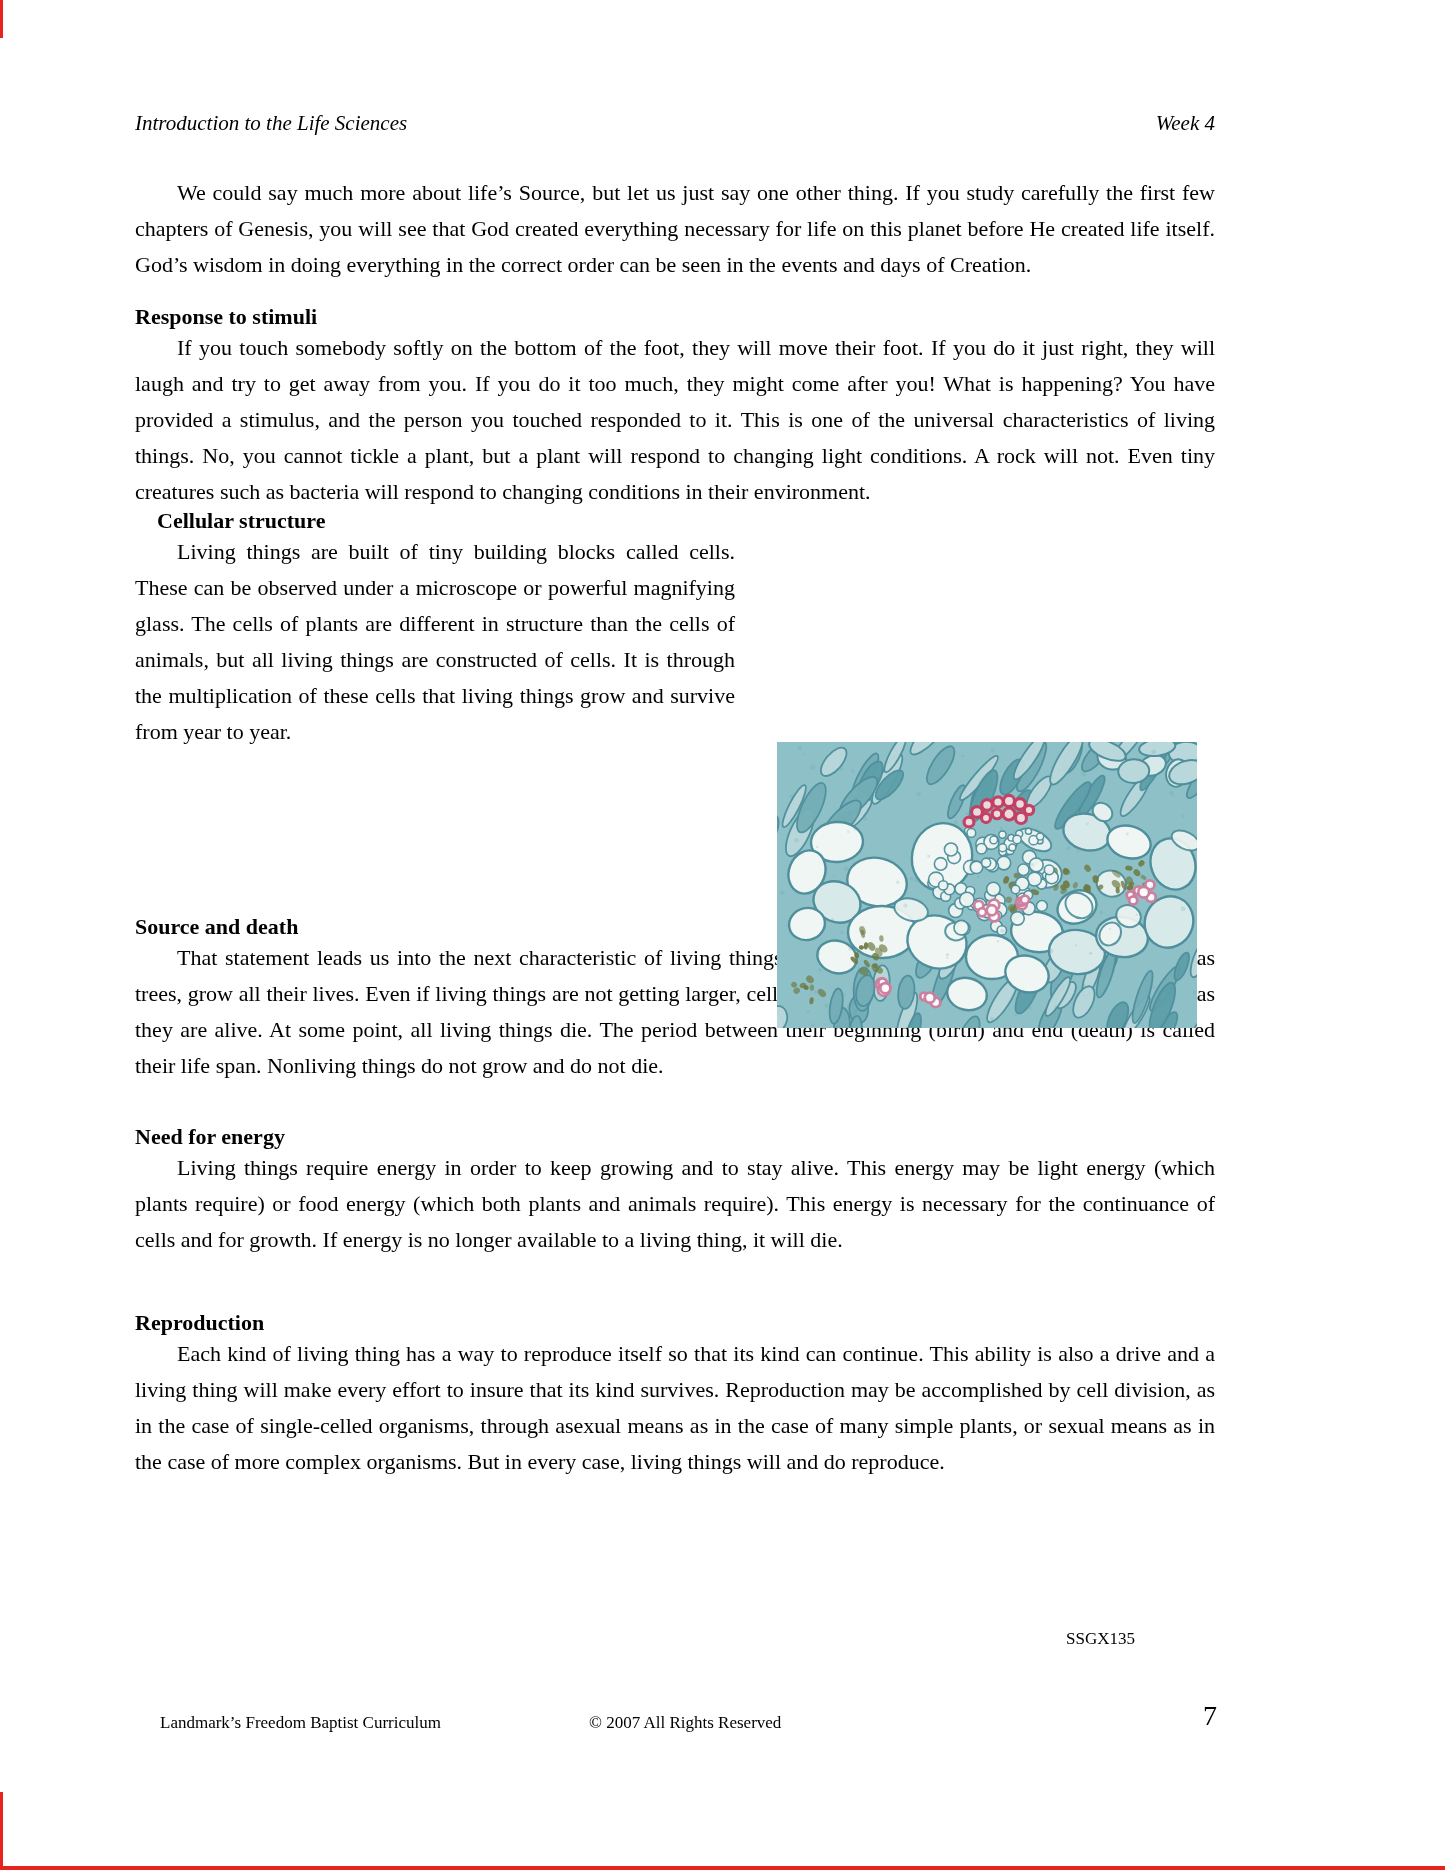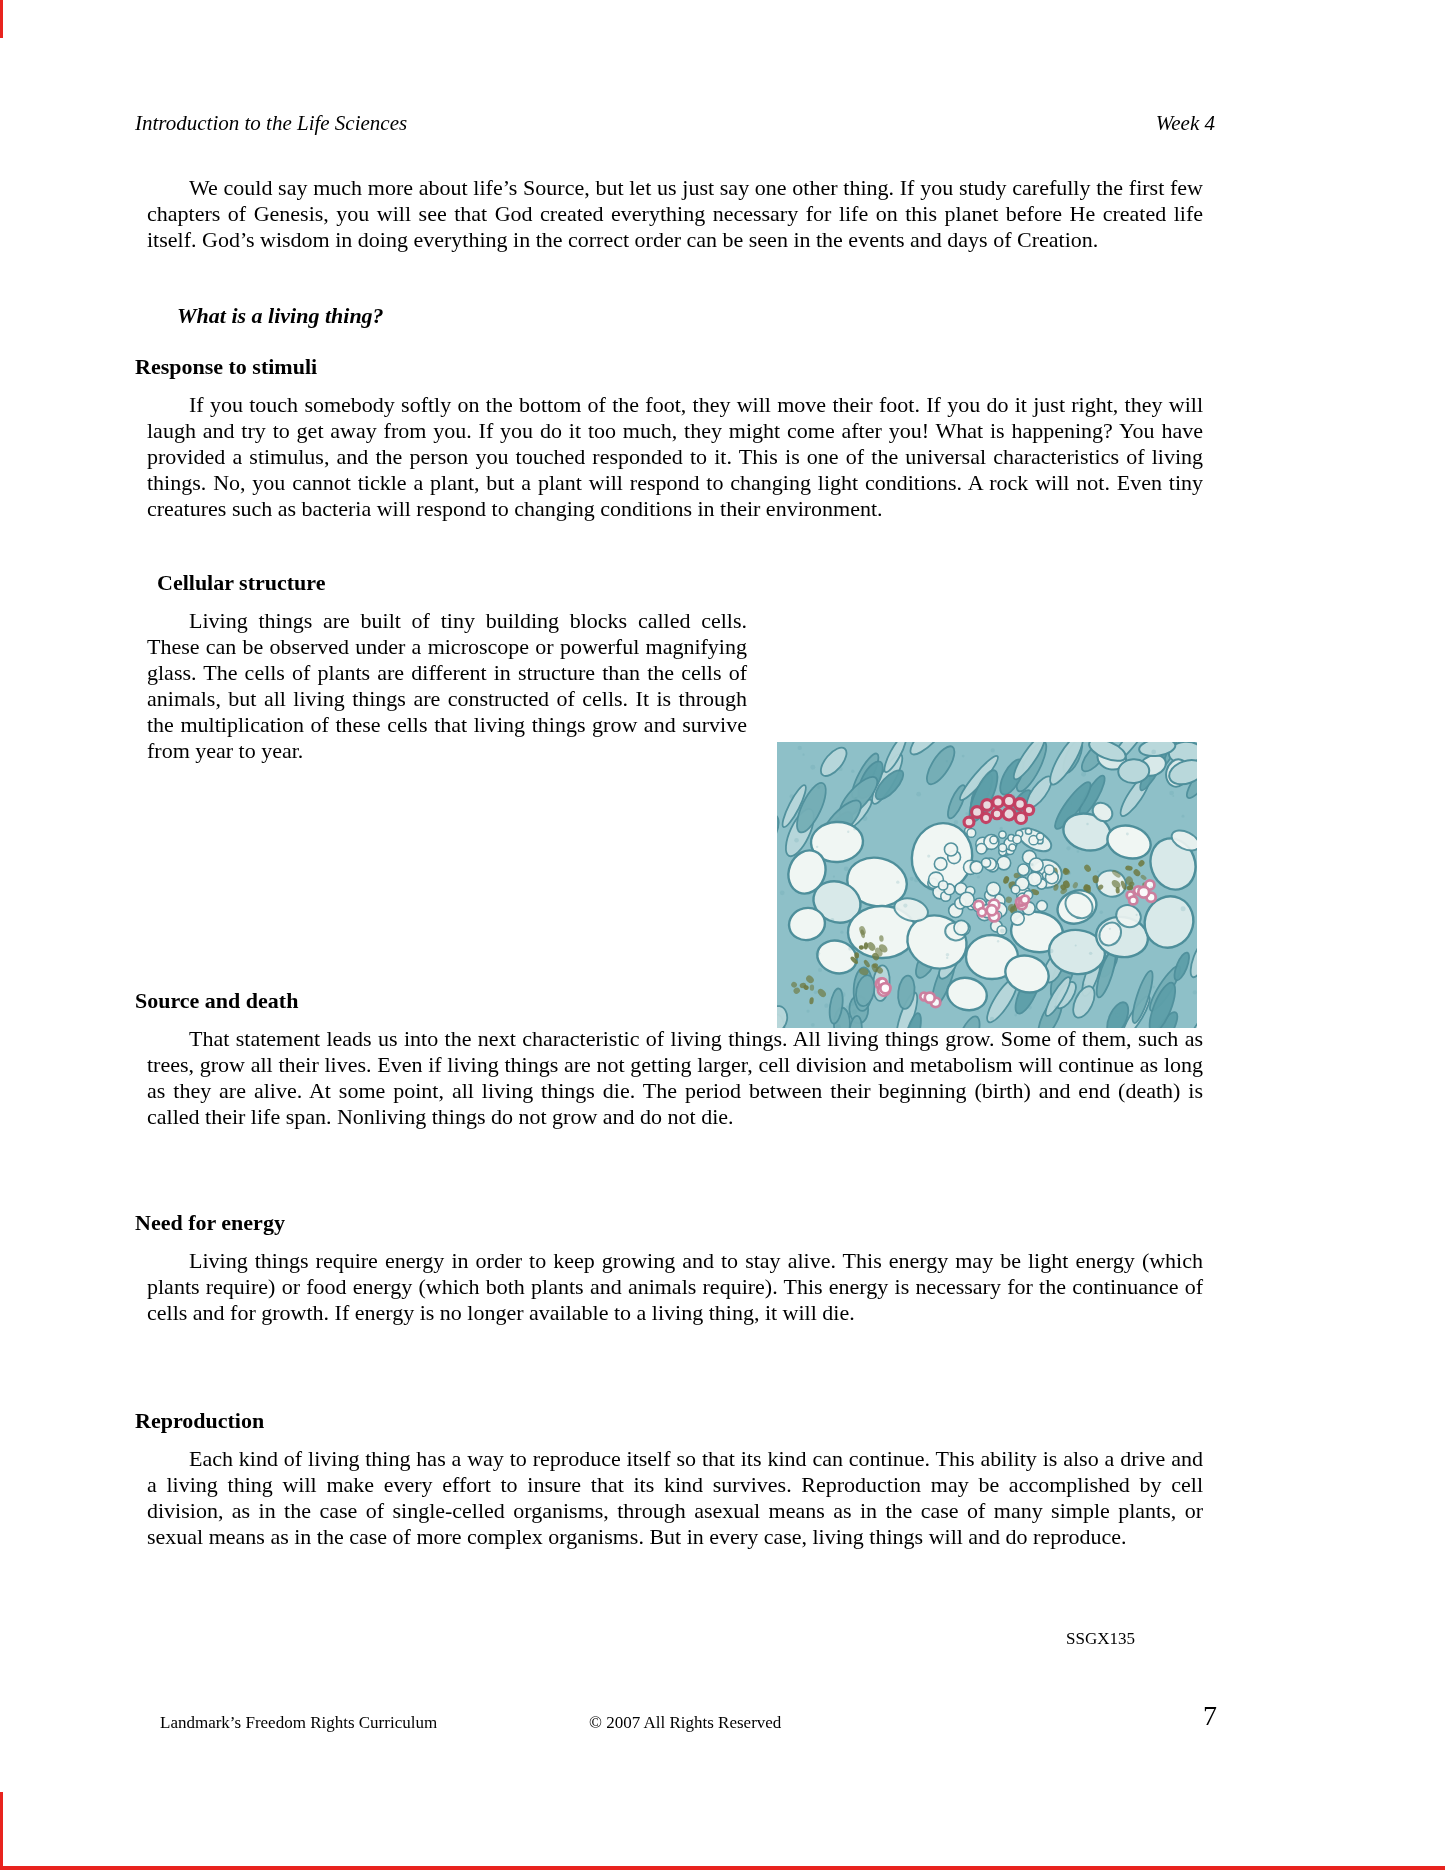--- a/index.html
+++ b/index.html
@@ -17,21 +17,21 @@
   .scan-bottom{position:absolute;left:0;top:1866px;width:1445px;height:4px;}
   
   .running-head{
     position:absolute;left:135px;top:110px;width:1080px;
     display:flex;justify-content:space-between;
     font-style:italic;font-size:21px;line-height:27px;
   }
   
   .body-col{position:absolute;left:135px;top:0;width:1080px;}
   .para{
-    margin:12px;font-size:22px;line-height:26px;
+    margin:0;font-size:22px;line-height:36px;
     text-align:justify;text-indent:42px;overflow:visible;
   }
   .p1{margin-top:175px;height:104px;}
   .h-italic{margin:24px 0 0 42px;height:26px;font-size:22px;line-height:26px;font-weight:bold;font-style:italic;}
   .p2{height:78px;}
   .subhead{margin:0;font-size:22px;line-height:26px;font-weight:bold;height:26px;}
   .h-stimuli{margin-top:25px;}
   .p3{height:156px;}
   .h-cellular{margin-top:22px;margin-left:22px;}
   .cellular-block{height:380px;}
@@ -64,21 +64,20 @@
   <div class="scan-bottom" style="background: rgb(232, 35, 30);"></div>
 
   <div class="running-head">
     <span>Introduction to the Life Sciences</span>
     <span>Week 4</span>
   </div>
 
   <div class="body-col">
     <p class="para p1">We could say much more about life’s Source, but let us just say one other thing. If you study carefully the first few chapters of Genesis, you will see that God created everything necessary for life on this planet before He created life itself. God’s wisdom in doing everything in the correct order can be seen in the events and days of Creation.</p>
 
-    <h3 class="h-italic">What is a living thing?</h3>
 
     <h2 class="subhead h-stimuli">Response to stimuli</h2>
     <p class="para p3">If you touch somebody softly on the bottom of the foot, they will move their foot. If you do it just right, they will laugh and try to get away from you. If you do it too much, they might come after you! What is happening? You have provided a stimulus, and the person you touched responded to it. This is one of the universal characteristics of living things. No, you cannot tickle a plant, but a plant will respond to changing light conditions. A rock will not. Even tiny creatures such as bacteria will respond to changing conditions in their environment.</p>
 
     <h2 class="subhead h-cellular">Cellular structure</h2>
     <div class="cellular-block">
       <p class="para p4">Living things are built of tiny building blocks called cells. These can be observed under a microscope or powerful magnifying glass. The cells of plants are different in structure than the cells of animals, but all living things are constructed of cells. It is through the multiplication of these cells that living things grow and survive from year to year.</p>
     </div>
 
     <h2 class="subhead">Source and death</h2>
@@ -457,18 +456,18 @@
         <circle cx="306.55779333785176" cy="32.32489099120721" r="2.4813650001306087" fill="#5d9fa9" stroke="none" stroke-width="0" opacity="0.2"></circle>
         <circle cx="360.8097513578832" cy="147.1147220544517" r="1.0046451829839498" fill="#5d9fa9" stroke="none" stroke-width="0" opacity="0.2"></circle>
         <circle cx="376.56716173980385" cy="245.0853359834291" r="1.3047952640336007" fill="#5d9fa9" stroke="none" stroke-width="0" opacity="0.2"></circle>
         <circle cx="31.076869200915098" cy="269.072312194854" r="1.621057540527545" fill="#5d9fa9" stroke="none" stroke-width="0" opacity="0.2"></circle>
         <circle cx="64.88212327938527" cy="190.1251857909374" r="1.5864316240185872" fill="#5d9fa9" stroke="none" stroke-width="0" opacity="0.2"></circle>
         <circle cx="141.64892753586173" cy="52.22006720723584" r="2.3767629909561947" fill="#5d9fa9" stroke="none" stroke-width="0" opacity="0.2"></circle>
         <circle cx="376.71166161540896" cy="9.898387276567519" r="2.321330483420752" fill="#5d9fa9" stroke="none" stroke-width="0" opacity="0.2"></circle>
       </svg>
   </figure>
 
-  <span class="footer-item f-left">Landmark’s Freedom Rights Curriculum</span>
+  <span class="footer-item f-left">Landmark’s Freedom Baptist Curriculum</span>
   <span class="footer-item f-center">© 2007 All Rights Reserved</span>
   <span class="footer-item f-right">SSGX135</span>
   <span class="footer-item f-page">7</span>
 
 </div>
 
 </body></html>

